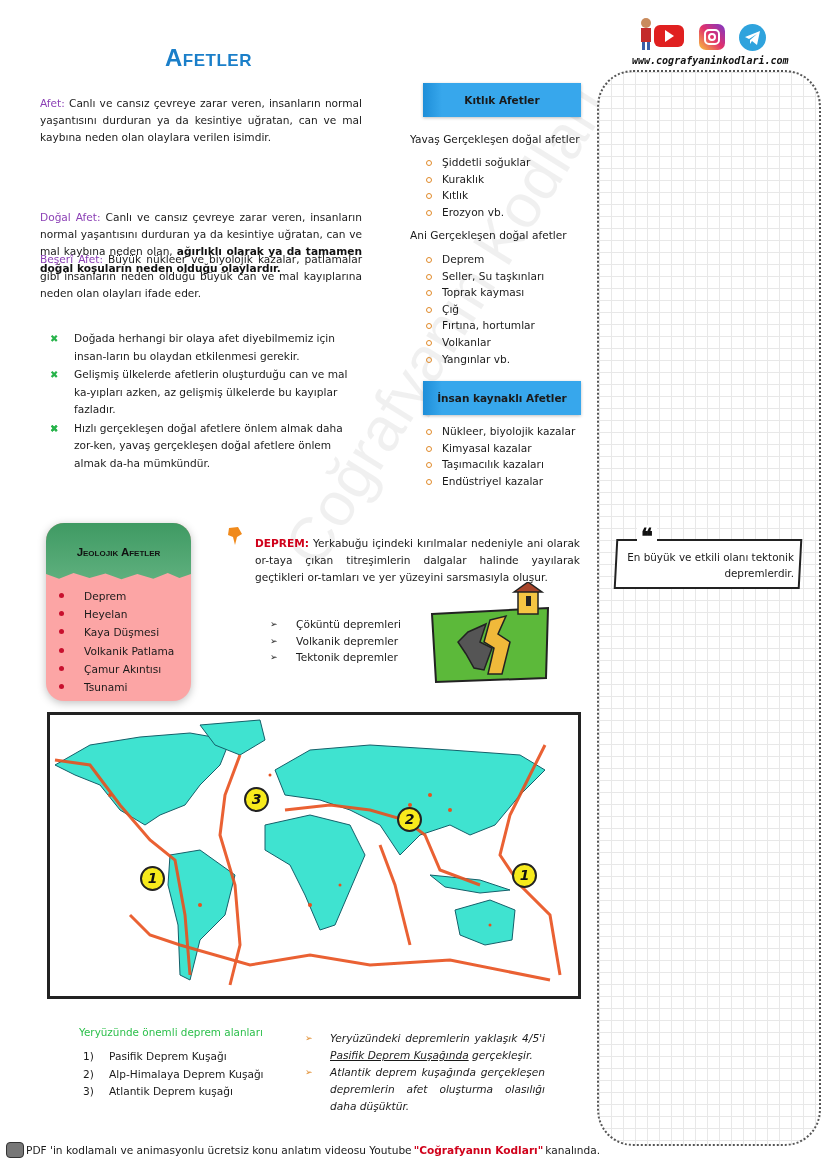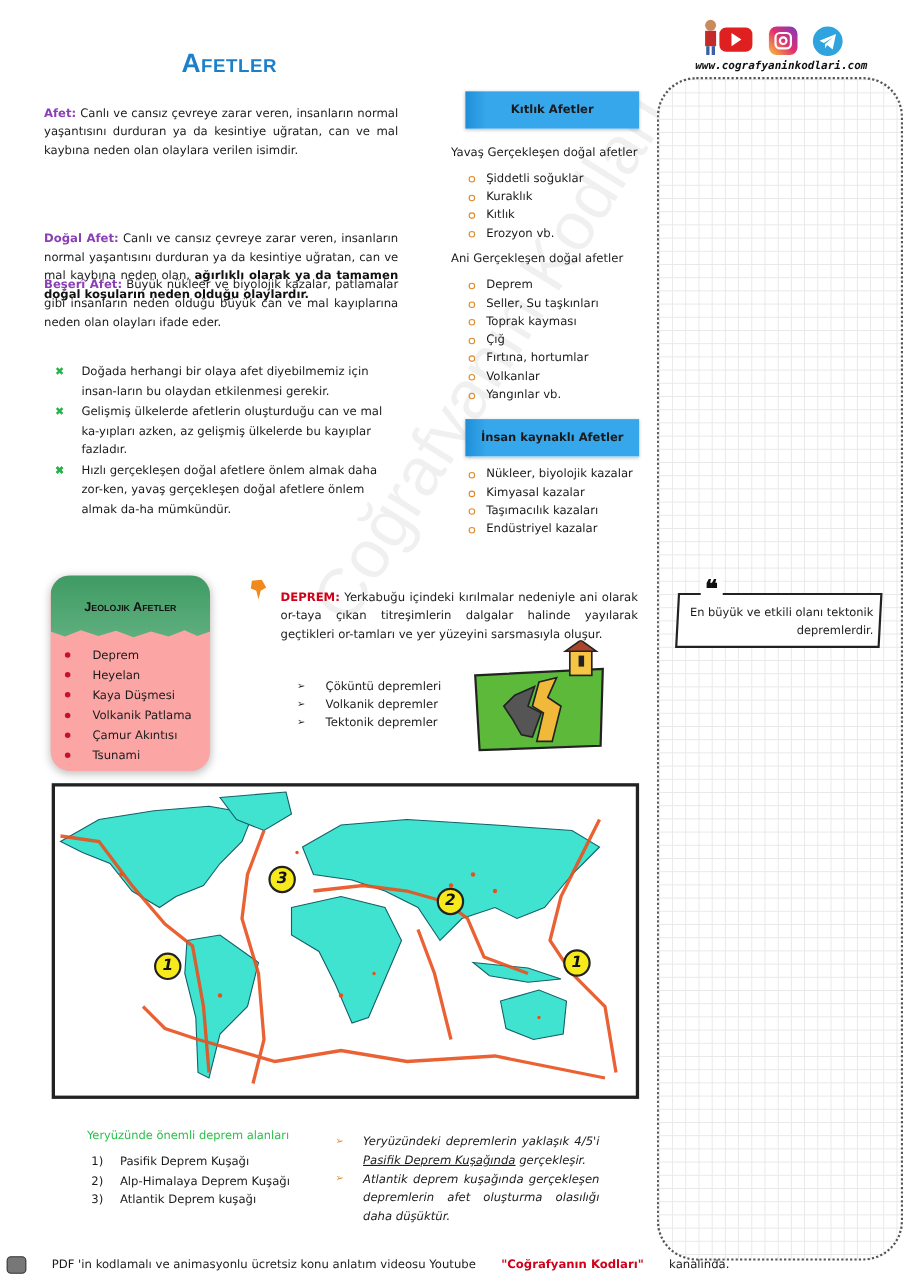--- a/index.html
+++ b/index.html
@@ -2,21 +2,21 @@
 <html><head>
 <meta charset="utf-8">
 <style>
   * { box-sizing: border-box; margin: 0; padding: 0; }
   body { width: 828px; height: 1171px; background: #ffffff; position: relative; overflow: hidden;
          font-family: "DejaVu Sans", sans-serif; color: #111; }
   .abs { position: absolute; }
   .title { left: 165px; top: 44px; font-family: "Liberation Sans", sans-serif; font-weight: bold;
            font-size: 24px; color: #1b7fc9; letter-spacing: 0.5px; font-variant: small-caps; }
   .para { font-size: 10.6px; line-height: 17px; text-align: justify; color: #1a1a1a; }
-  .para .term { color: #8b3fb5; font-weight: bold; }
+  .para .term { color: #8b3fb5; font-weight: normal; }
   .para b { font-weight: bold; color: #111; }
   .checklist { list-style: none; font-size: 10.6px; line-height: 17.5px; color: #1a1a1a; }
   .checklist li { position: relative; padding-left: 34px; margin-bottom: 1px; }
   .checklist .mark { position: absolute; left: 10px; top: 0; color: #27b34a; font-weight: bold; font-size: 10px; }
   .bluebox { background: linear-gradient(90deg, #1e8ed8 0%, #37a7ec 12%, #37a7ec 100%); color: #1a1a1a;
              font-weight: bold; font-size: 10.5px; text-align: center; line-height: 34px; height: 34px;
              box-shadow: 0 1px 3px rgba(0,0,0,0.25); }
   .subhead { font-size: 10.6px; color: #1a1a1a; }
   .olist { list-style: none; font-size: 10.6px; line-height: 16.6px; color: #1a1a1a; }
   .olist li { position: relative; padding-left: 32px; }
@@ -45,21 +45,21 @@
   .map-frame { left: 47px; top: 712px; width: 534px; height: 287px; border: 3px solid #222; background: #fff; overflow: hidden; }
   .badge { position: absolute; width: 25px; height: 25px; border-radius: 50%; background: #f7ea1c; border: 2px solid #222;
            font-weight: bold; font-style: italic; font-size: 14px; text-align: center; line-height: 21px; color: #111; }
   .green-head { color: #2bbf4a; font-size: 10.4px; }
   .numlist { list-style: none; font-size: 10.6px; line-height: 17.5px; color: #1a1a1a; }
   .numlist li { position: relative; padding-left: 30px; }
   .numlist .num { position: absolute; left: 4px; }
   .italic-list { list-style: none; font-size: 10.6px; line-height: 17px; font-style: italic; color: #1a1a1a; text-align: justify; }
   .italic-list li { position: relative; padding-left: 27px; }
   .italic-list .arr { position: absolute; left: 2px; top: 0; color: #e08a2a; font-style: normal; font-size: 9px; }
-  .footer { left: 6px; top: 1142px; font-size: 10.6px; color: #1a1a1a; display: flex; align-items: center; gap: 23px; }
+  .footer { left: 6px; top: 1142px; font-size: 10.6px; color: #1a1a1a; display: flex; align-items: center; gap: 2px; }
   .footer .red { color: #d0021b; font-weight: bold; }
   .watermark { left: 270px; top: 540px; font-size: 62px; color: rgba(0,0,0,0.06); transform: rotate(-58deg);
                transform-origin: left top; font-family: "Liberation Sans", sans-serif; white-space: nowrap; pointer-events: none; }
   .url { left: 632px; top: 55px; font-size: 10px; font-weight: bold; font-style: italic; color: #111; font-family: "DejaVu Sans Mono", monospace; }
 </style>
 </head>
 <body>
 
 <div class="abs watermark">Coğrafyanın Kodları</div>
 

